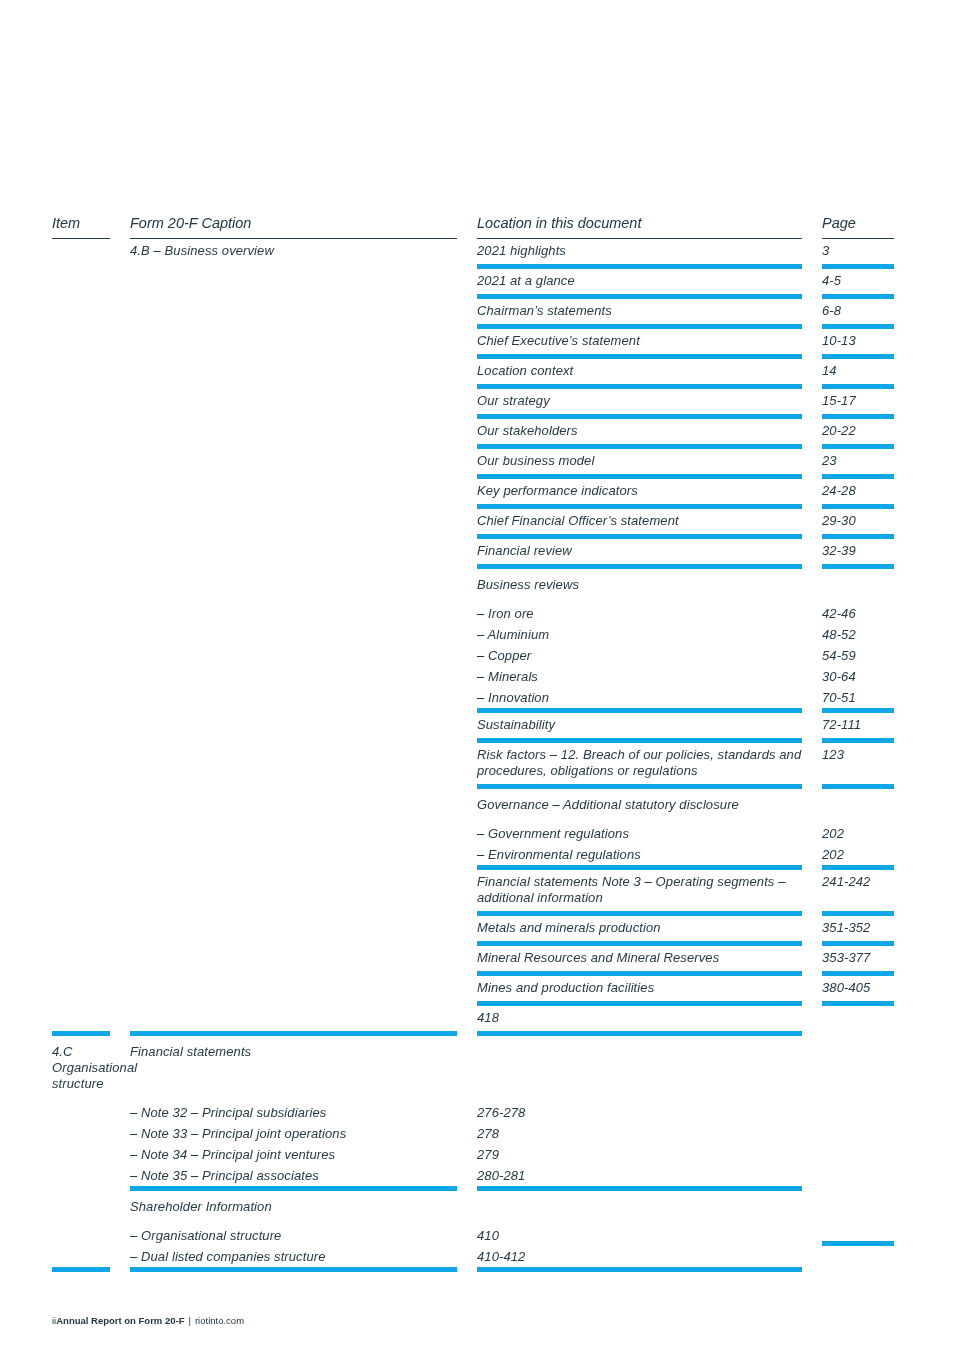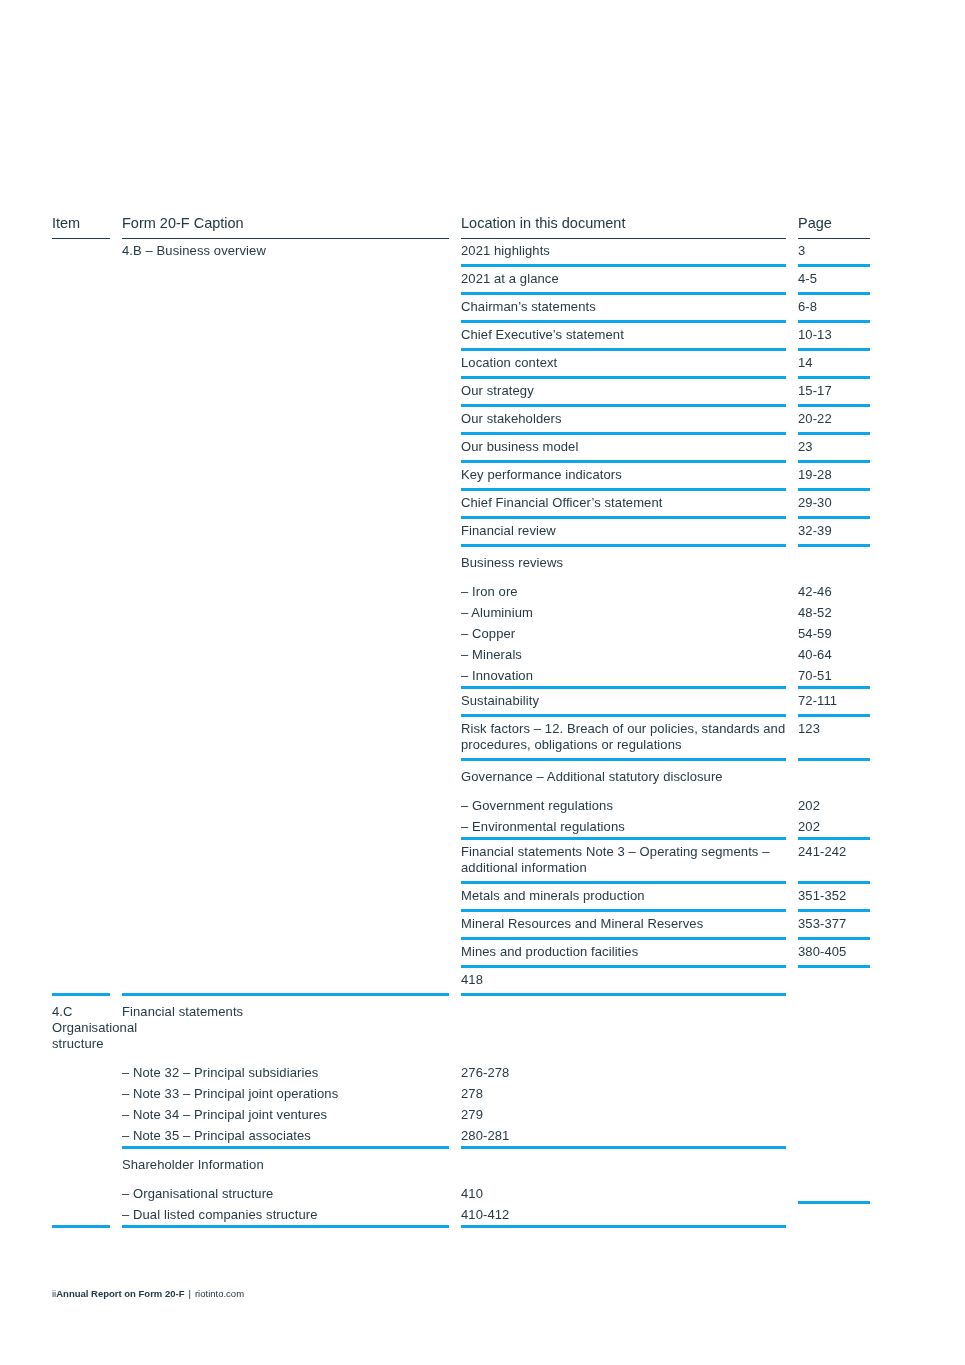--- a/index.html
+++ b/index.html
@@ -17,45 +17,46 @@
   }
   .table-wrap {
     position: absolute;
     left: 52px;
     top: 214px;
     width: 830px;
   }
   .grid {
     display: grid;
     grid-template-columns: 58px 327px 325px 72px;
-    column-gap: 12px;
+    column-gap: 20px;
     align-items: stretch;
+    font-style: italic;
   }
   .hcell {
     font-size: 14.5px;
     line-height: 18px;
     padding-bottom: 6px;
     border-bottom: 1.5px solid #26ололо3a45;
     border-bottom: 1.5px solid #263a45;
     color: #223844;
   }
   .cell {
     font-size: 13px;
     line-height: 16px;
     letter-spacing: 0.1px;
   }
   .s-std   { padding: 4px 0 5px; }
   .s-sub   { padding: 2.5px 0; }
   .s-group { padding: 8px 0 10px; }
-  .rule    { border-bottom: 3px solid #0ea5e9; }
+  .rule    { border-bottom: 5px solid #0ea5e9; }
   .c-page  { white-space: nowrap; }
   .footer {
     position: absolute;
     left: 52px;
-    top: 1288px;
+    top: 1315px;
     font-size: 9.5px;
     line-height: 12px;
     color: #223844;
     display: flex;
     align-items: flex-end;
   }
   .footer .folio { font-weight: 400; }
   .footer .title-group { }
   .footer .ft-bold { font-weight: 700; }
   .footer .ft-sep { font-weight: 300; margin: 0 4px; color: #223844; }
@@ -106,21 +107,21 @@
   <div class="cell c-page s-std rule">20-22</div>
 
   <div class="cell c-item s-std"></div>
   <div class="cell c-caption s-std"></div>
   <div class="cell c-location s-std rule">Our business model</div>
   <div class="cell c-page s-std rule">23</div>
 
   <div class="cell c-item s-std"></div>
   <div class="cell c-caption s-std"></div>
   <div class="cell c-location s-std rule">Key performance indicators</div>
-  <div class="cell c-page s-std rule">19-28</div>
+  <div class="cell c-page s-std rule">24-28</div>
 
   <div class="cell c-item s-std"></div>
   <div class="cell c-caption s-std"></div>
   <div class="cell c-location s-std rule">Chief Financial Officer’s statement</div>
   <div class="cell c-page s-std rule">29-30</div>
 
   <div class="cell c-item s-std"></div>
   <div class="cell c-caption s-std"></div>
   <div class="cell c-location s-std rule">Financial review</div>
   <div class="cell c-page s-std rule">32-39</div>
@@ -141,21 +142,21 @@
   <div class="cell c-page s-sub">48-52</div>
 
   <div class="cell c-item s-sub"></div>
   <div class="cell c-caption s-sub"></div>
   <div class="cell c-location s-sub">–  Copper</div>
   <div class="cell c-page s-sub">54-59</div>
 
   <div class="cell c-item s-sub"></div>
   <div class="cell c-caption s-sub"></div>
   <div class="cell c-location s-sub">–  Minerals</div>
-  <div class="cell c-page s-sub">40-64</div>
+  <div class="cell c-page s-sub">30-64</div>
 
   <div class="cell c-item s-sub"></div>
   <div class="cell c-caption s-sub"></div>
   <div class="cell c-location s-sub rule">–  Innovation</div>
   <div class="cell c-page s-sub rule">70-51</div>
 
   <div class="cell c-item s-std"></div>
   <div class="cell c-caption s-std"></div>
   <div class="cell c-location s-std rule">Sustainability</div>
   <div class="cell c-page s-std rule">72-111</div>

